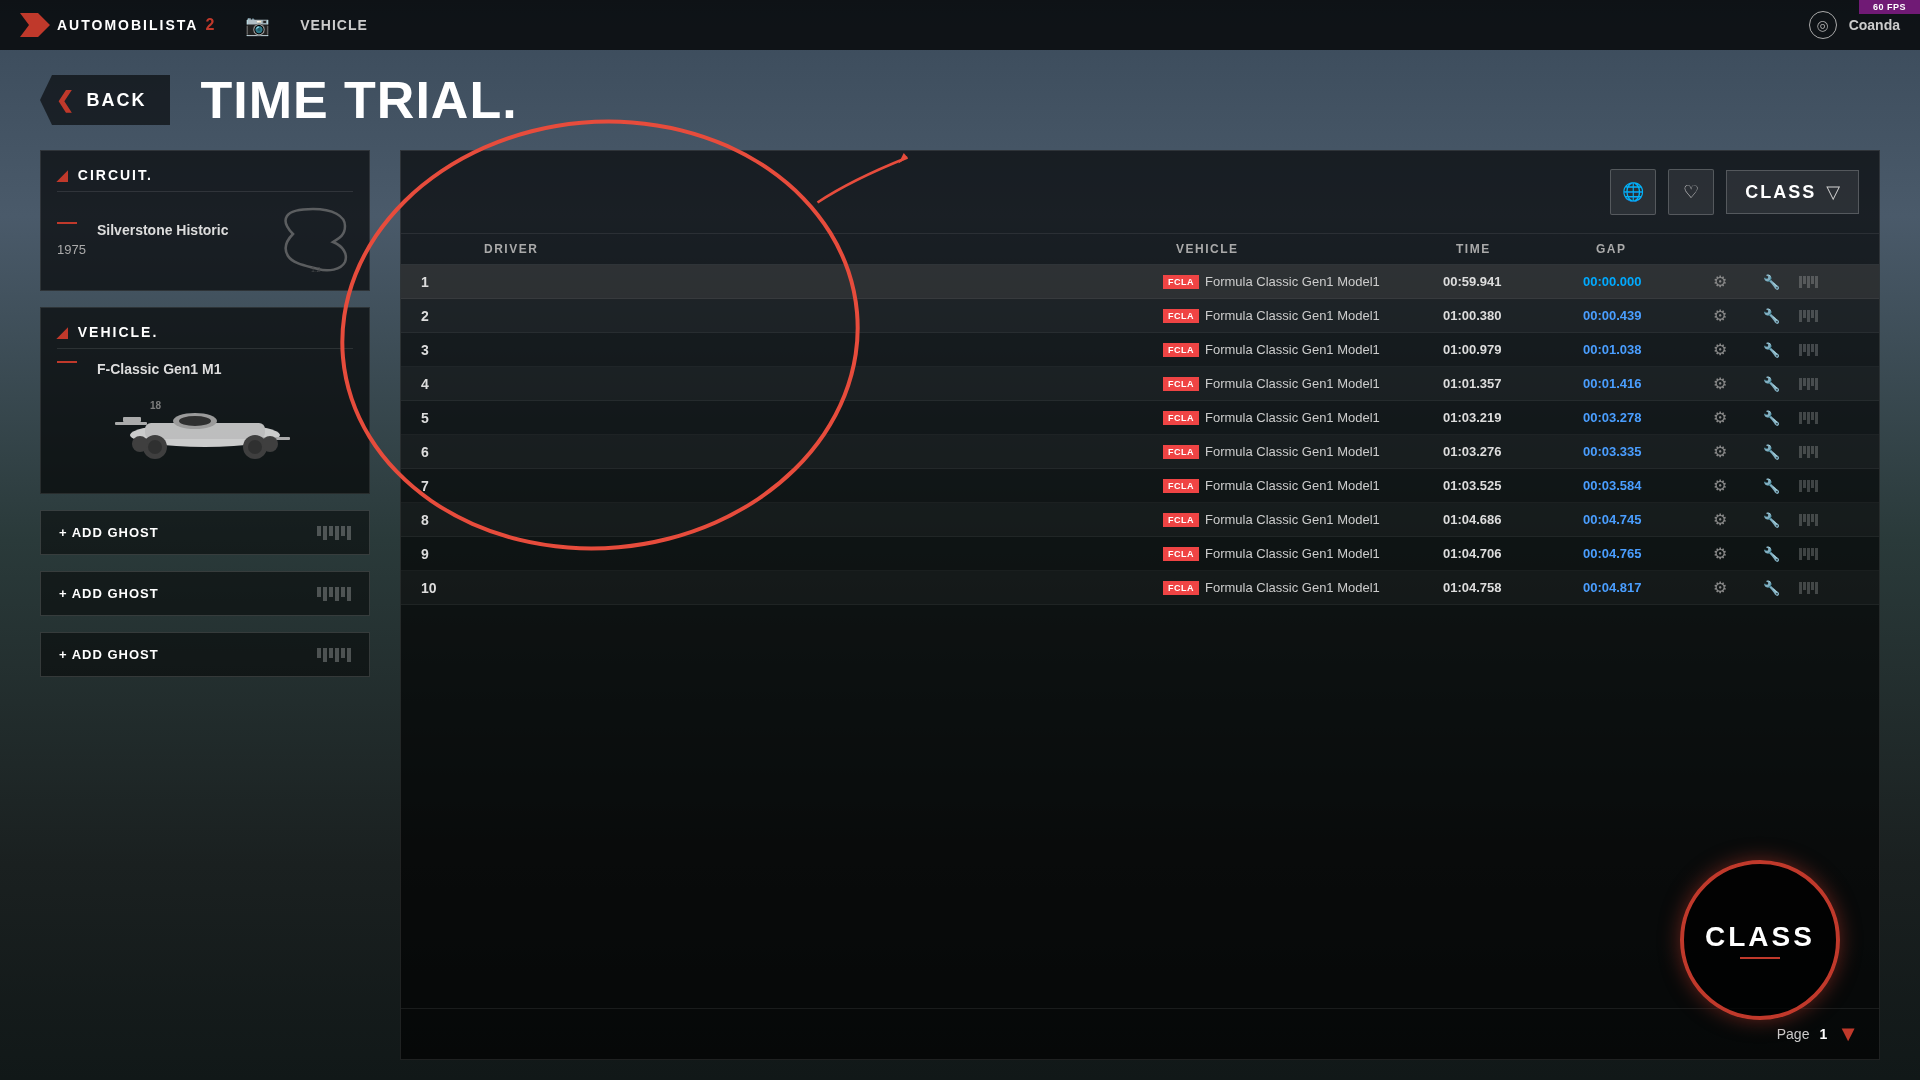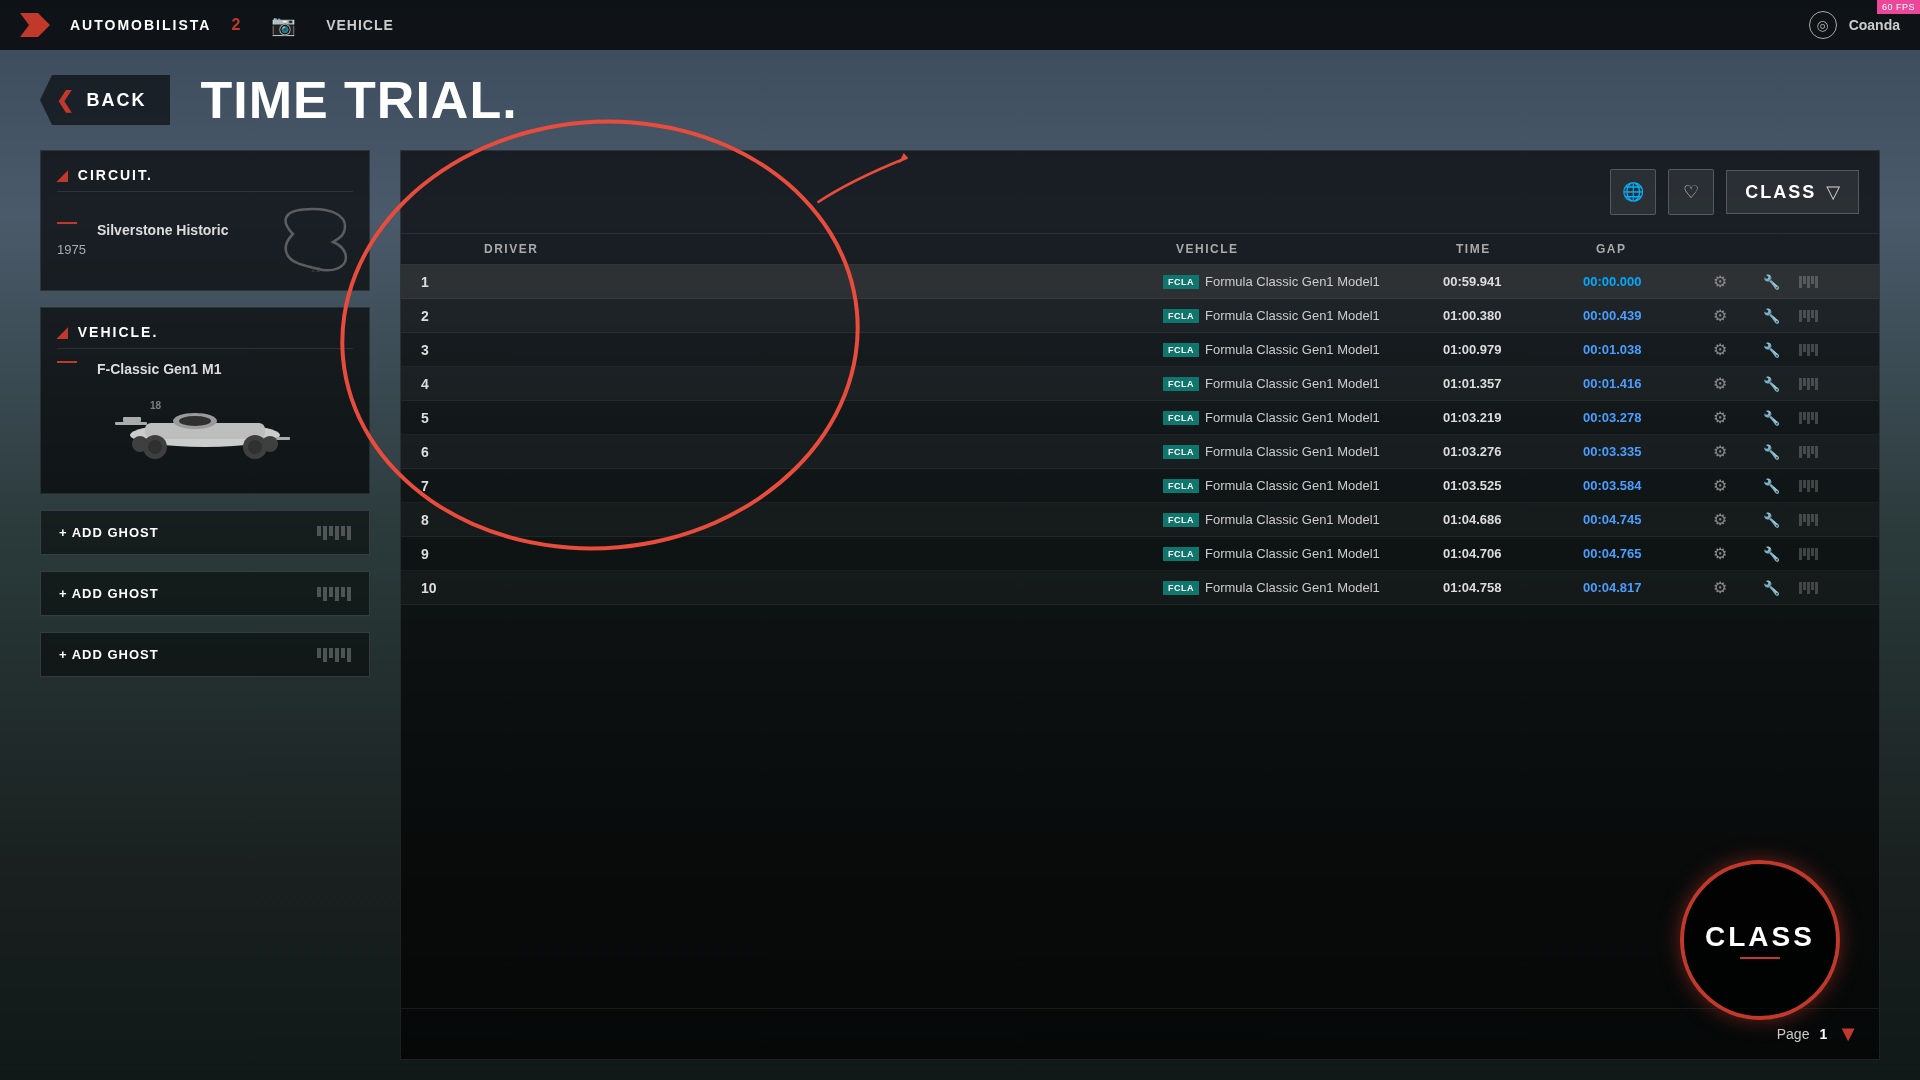--- a/index.html
+++ b/index.html
@@ -41,21 +41,21 @@
       z-index: 10;
     }
     .topbar-left {
       display: flex;
       align-items: center;
       gap: 30px;
     }
     .logo {
       display: flex;
       align-items: center;
-      gap: 20px;
+      gap: 7px;
       font-size: 18px;
       font-weight: 900;
       letter-spacing: 1px;
       color: #fff;
     }
     .logo-icon {
       width: 30px;
       height: 24px;
       background: #c0392b;
       clip-path: polygon(0 0, 60% 0, 100% 50%, 60% 100%, 0 100%, 30% 50%);
@@ -86,25 +86,25 @@
       width: 28px; height: 28px;
       border-radius: 50%;
       border: 1.5px solid #aaa;
       display: flex; align-items: center; justify-content: center;
       font-size: 14px; color: #aaa;
     }
     .username { font-size: 14px; color: #ccc; font-weight: 600; }
     .fps-badge {
       position: absolute;
       top: 0; right: 0;
-      background: #ec4899;
+      background: #701a75;
       color: #fff;
       font-size: 9px;
-      font-weight: 400;
-      padding: 2px 5px;
+      font-weight: 700;
+      padding: 2px 14px;
       letter-spacing: 0.5px;
     }
 
     
     .main-content {
       position: absolute;
       top: 50px; left: 0; right: 0; bottom: 0;
       z-index: 5;
       display: flex;
       flex-direction: column;
@@ -315,21 +315,21 @@
     .lb-row:nth-child(even) {
       background: rgba(255,255,255,0.03);
     }
     .lb-row.highlighted {
       background: rgba(80,80,80,0.4);
     }
     .rank { font-size: 14px; font-weight: 700; color: #ddd; }
     .driver-name { font-size: 13px; color: #ccc; }
     .vehicle-name { font-size: 13px; color: #ccc; }
     .class-badge {
-      background: #0f766e;
+      background: #ef4444;
       color: #fff;
       font-size: 9px;
       font-weight: 900;
       padding: 2px 5px;
       letter-spacing: 0.5px;
       margin-right: 6px;
     }
     .time-val { font-size: 13px; color: #ddd; font-weight: 600; }
     .gap-val { font-size: 13px; color: #4a9eff; font-weight: 600; }
     .gear-icon { font-size: 16px; color: #888; cursor: pointer; }

